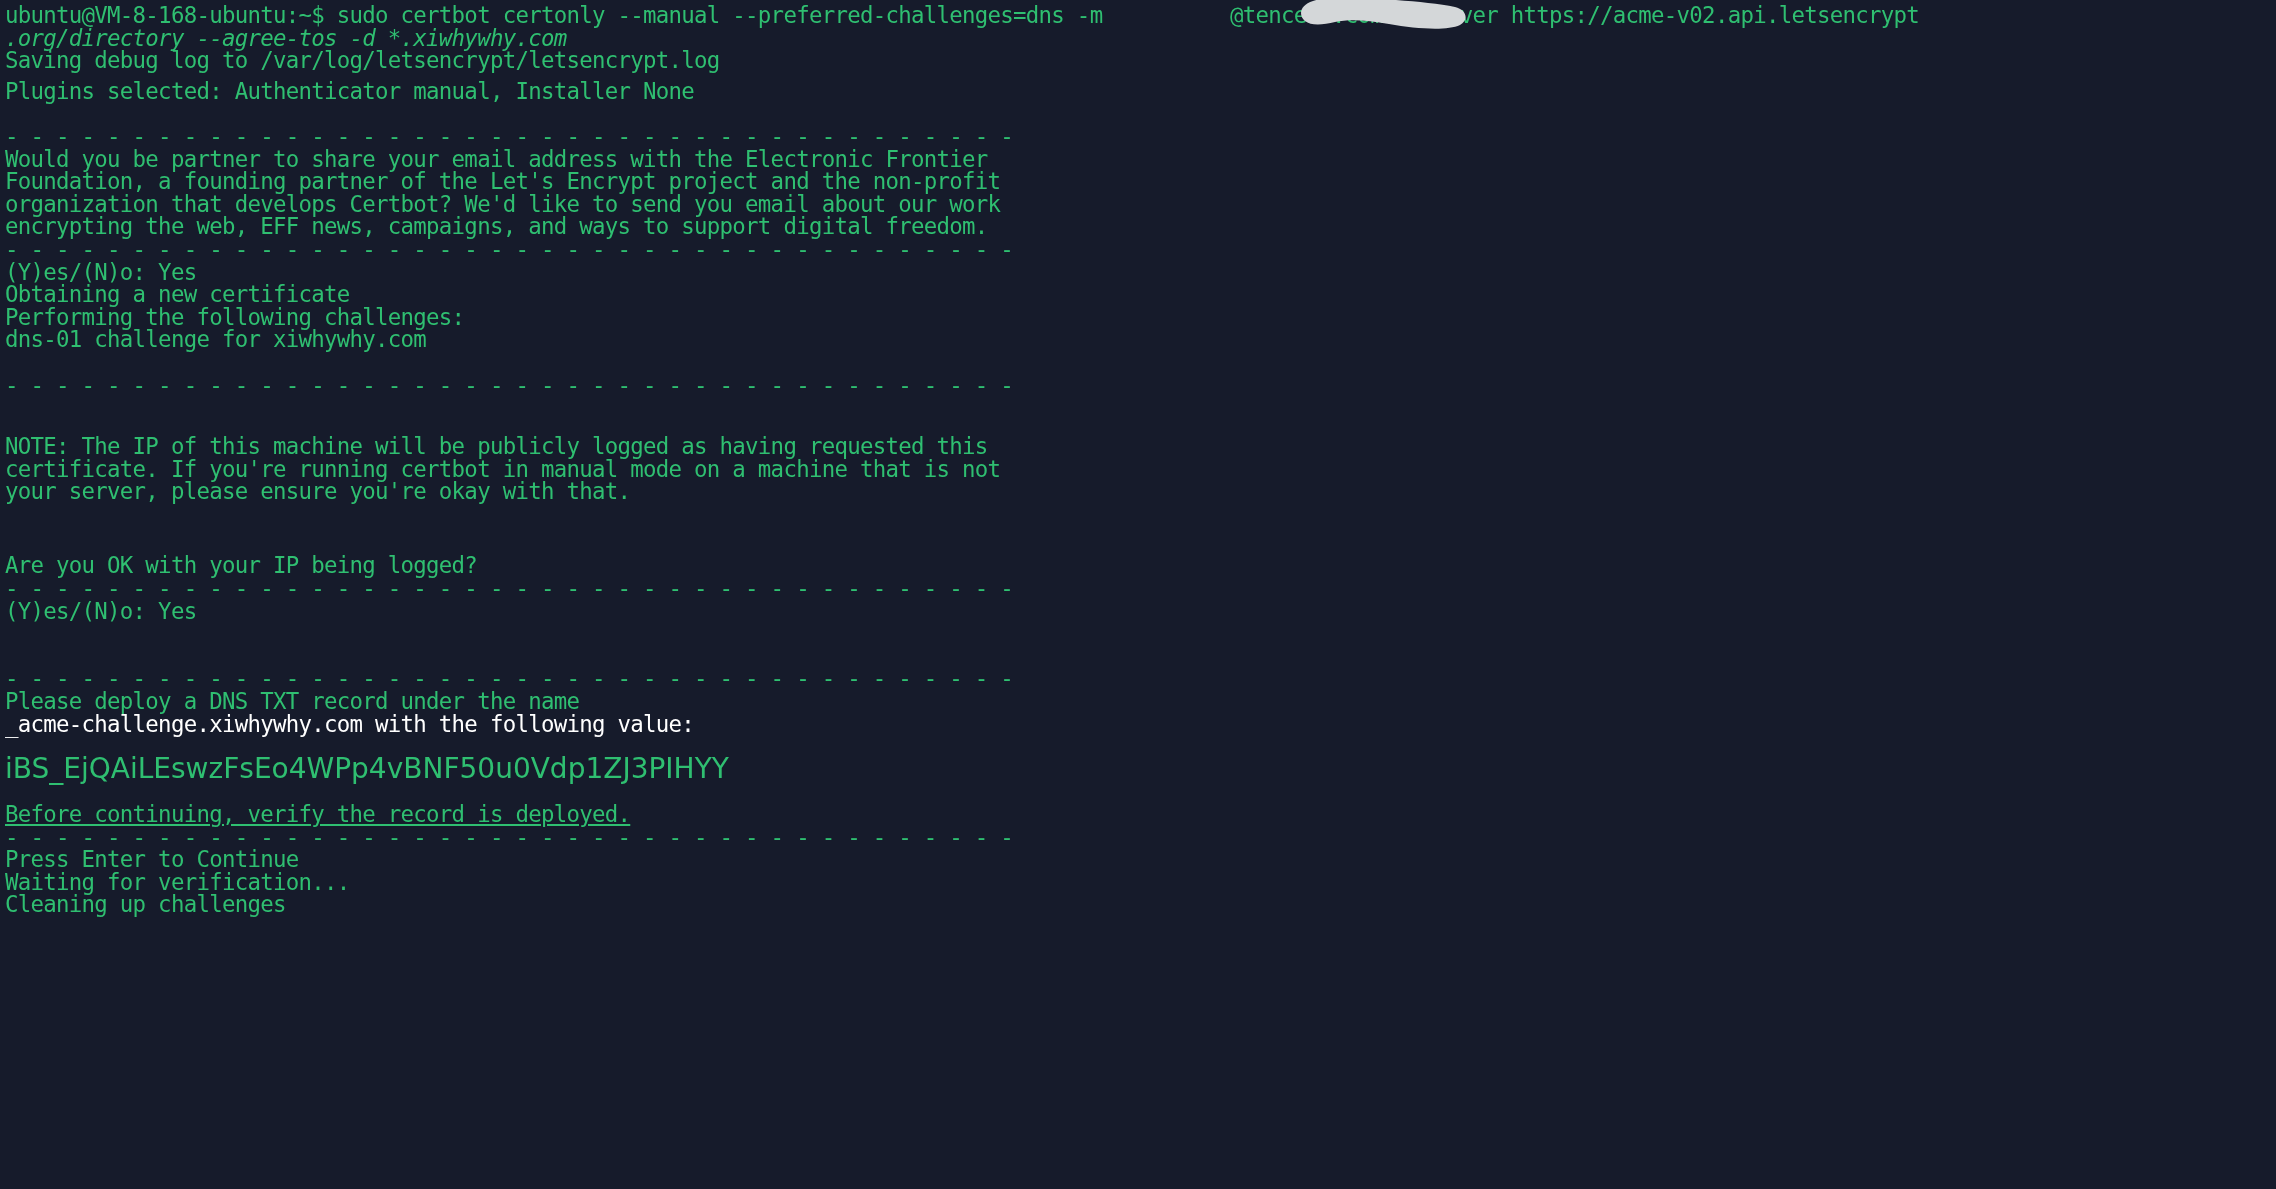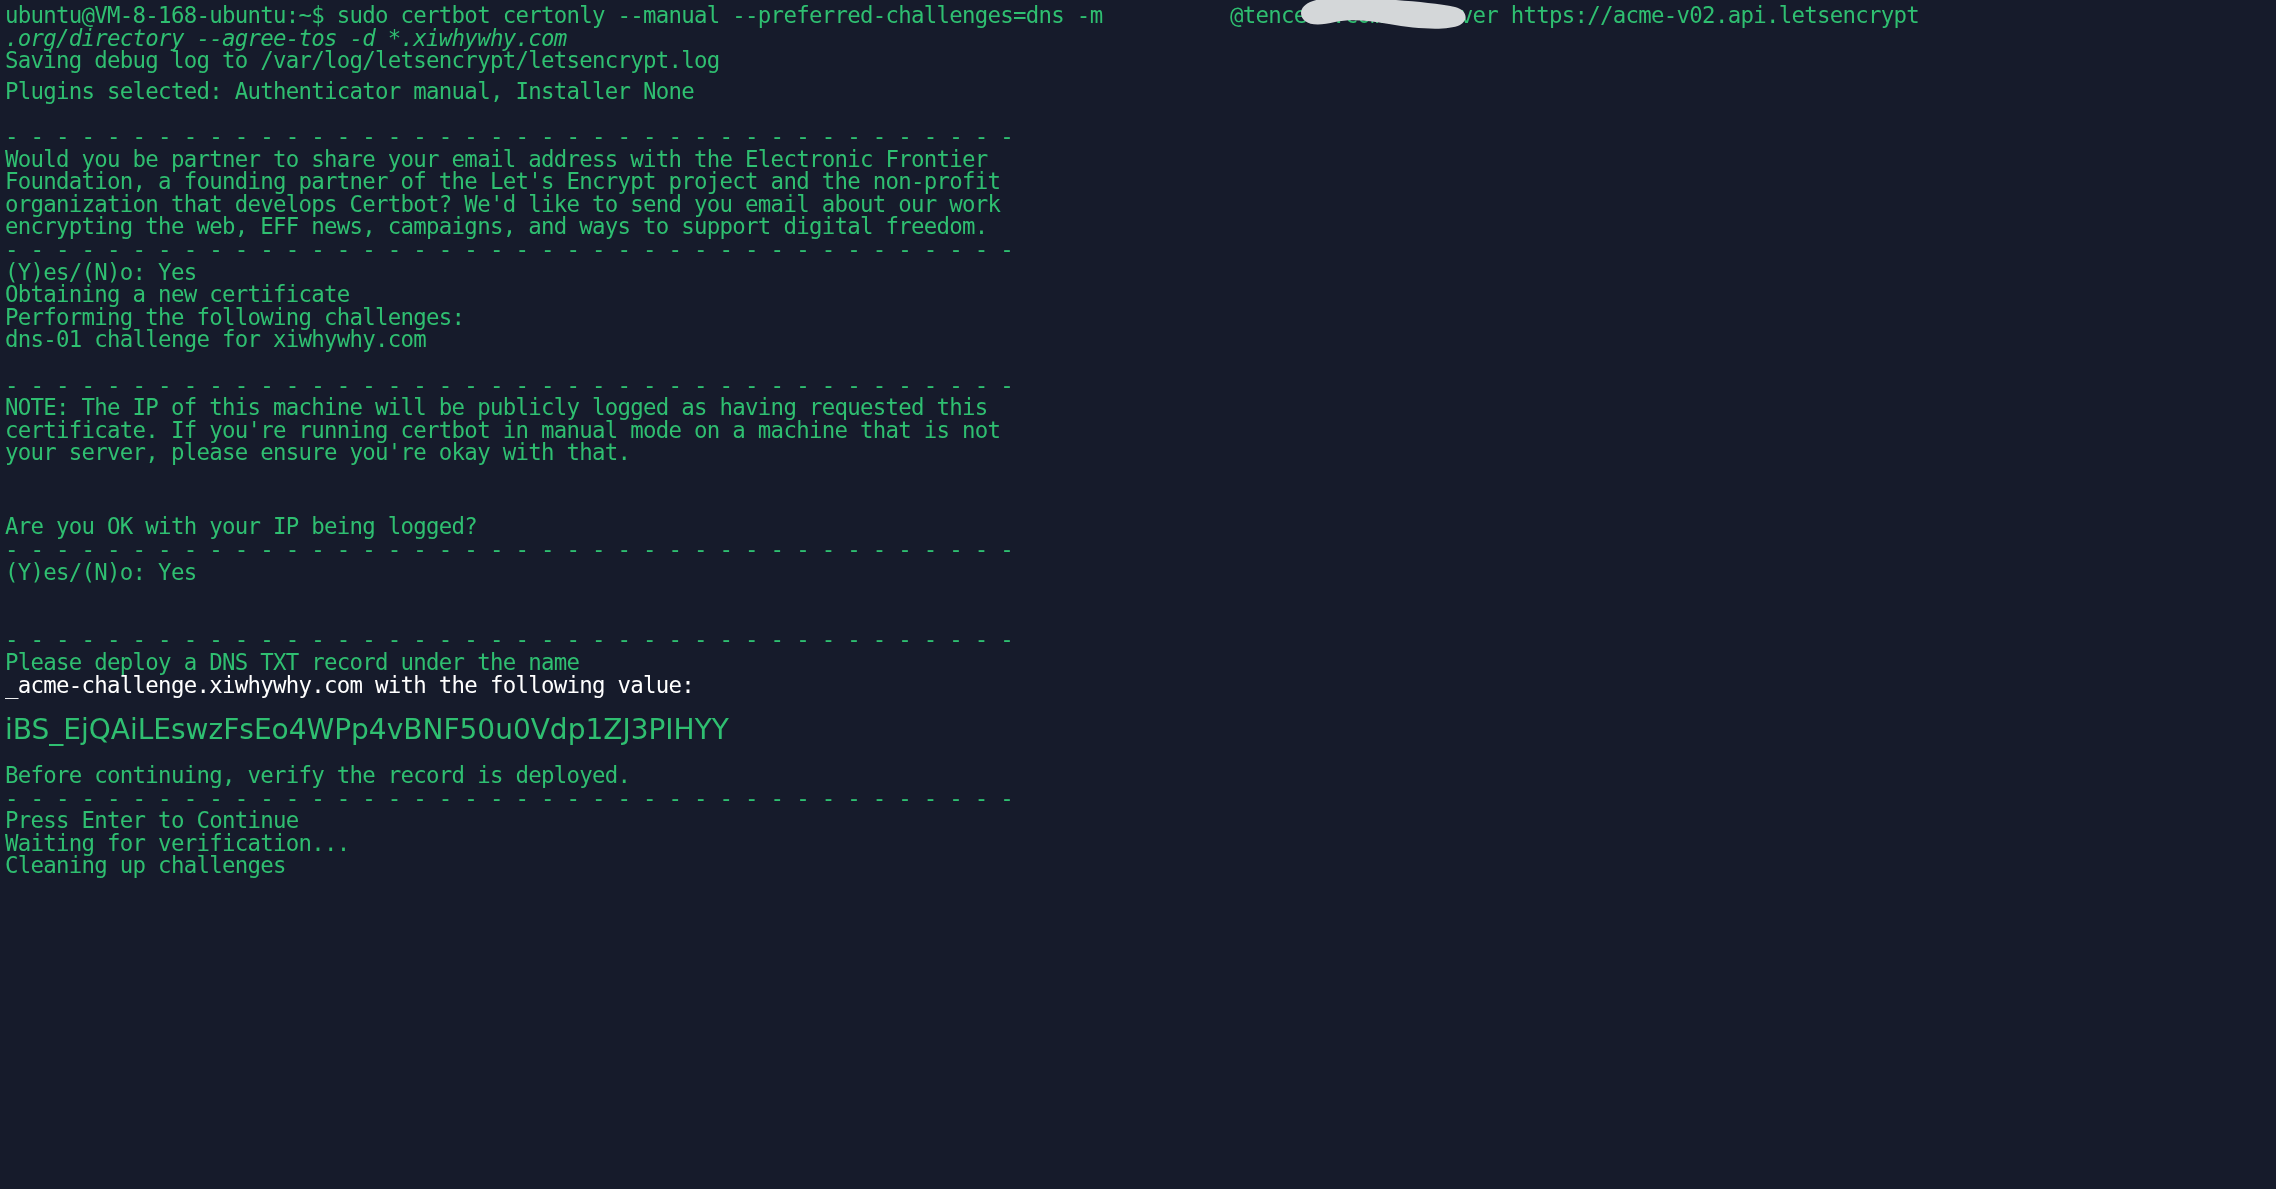--- a/index.html
+++ b/index.html
@@ -88,36 +88,36 @@
     <span class="line" style="color: rgb(47, 191, 113);">Foundation, a founding partner of the Let's Encrypt project and the non-profit</span>
     <span class="line" style="color: rgb(47, 191, 113);">organization that develops Certbot? We'd like to send you email about our work</span>
     <span class="line" style="color: rgb(47, 191, 113);">encrypting the web, EFF news, campaigns, and ways to support digital freedom.</span>
     <span class="line" style="color: rgb(47, 191, 113);">- - - - - - - - - - - - - - - - - - - - - - - - - - - - - - - - - - - - - - - -</span>
     <span class="line" style="color: rgb(47, 191, 113);">(Y)es/(N)o: Yes</span>
     <span class="line" style="color: rgb(47, 191, 113);">Obtaining a new certificate</span>
     <span class="line" style="color: rgb(47, 191, 113);">Performing the following challenges:</span>
     <span class="line" style="color: rgb(47, 191, 113);">dns-01 challenge for xiwhywhy.com</span>
     <span class="line blank"> </span>
     <span class="line" style="color: rgb(47, 191, 113);">- - - - - - - - - - - - - - - - - - - - - - - - - - - - - - - - - - - - - - - -</span>
-    <span class="line" style="color: rgb(47, 191, 113);">NOTE: The IP of this machine will be publicly logged as having requested this</span>
+    <span class="line" style="color: rgb(47, 191, 113); margin-top: 39px;">NOTE: The IP of this machine will be publicly logged as having requested this</span>
     <span class="line" style="color: rgb(47, 191, 113);">certificate. If you're running certbot in manual mode on a machine that is not</span>
     <span class="line" style="color: rgb(47, 191, 113);">your server, please ensure you're okay with that.</span>
     <span class="line blank"> </span>
     <span class="line" style="color: rgb(47, 191, 113); margin-top: 29px;">Are you OK with your IP being logged?</span>
     <span class="line" style="color: rgb(47, 191, 113);">- - - - - - - - - - - - - - - - - - - - - - - - - - - - - - - - - - - - - - - -</span>
     <span class="line" style="color: rgb(47, 191, 113);">(Y)es/(N)o: Yes</span>
     <span class="line blank"> </span>
     <span class="line blank"> </span>
     <span class="line" style="color: rgb(47, 191, 113);">- - - - - - - - - - - - - - - - - - - - - - - - - - - - - - - - - - - - - - - -</span>
     <span class="line" style="color: rgb(47, 191, 113);">Please deploy a DNS TXT record under the name</span>
     <span class="line" style="color: #ffffff;">_acme-challenge.xiwhywhy.com with the following value:</span>
     <span class="line blank"> </span>
     <span class="line token" style="color: rgb(47, 191, 113);">iBS_EjQAiLEswzFsEo4WPp4vBNF50u0Vdp1ZJ3PIHYY</span>
     <span class="line blank"> </span>
-    <span class="line" style="color: rgb(47, 191, 113);">Before continuing, verify the record is deployed.</span>
+    <span class="line" style="color: rgb(47, 191, 113); text-decoration: underline;">Before continuing, verify the record is deployed.</span>
     <span class="line" style="color: rgb(47, 191, 113);">- - - - - - - - - - - - - - - - - - - - - - - - - - - - - - - - - - - - - - - -</span>
     <span class="line" style="color: rgb(47, 191, 113);">Press Enter to Continue</span>
     <span class="line" style="color: rgb(47, 191, 113);">Waiting for verification...</span>
     <span class="line" style="color: rgb(47, 191, 113);">Cleaning up challenges</span>
 
   </div>
 
   <div id="redaction">
     <svg width="172" height="36" viewBox="0 0 172 36" xmlns="http://www.w3.org/2000/svg" aria-hidden="true">
       <path d="M16 3

